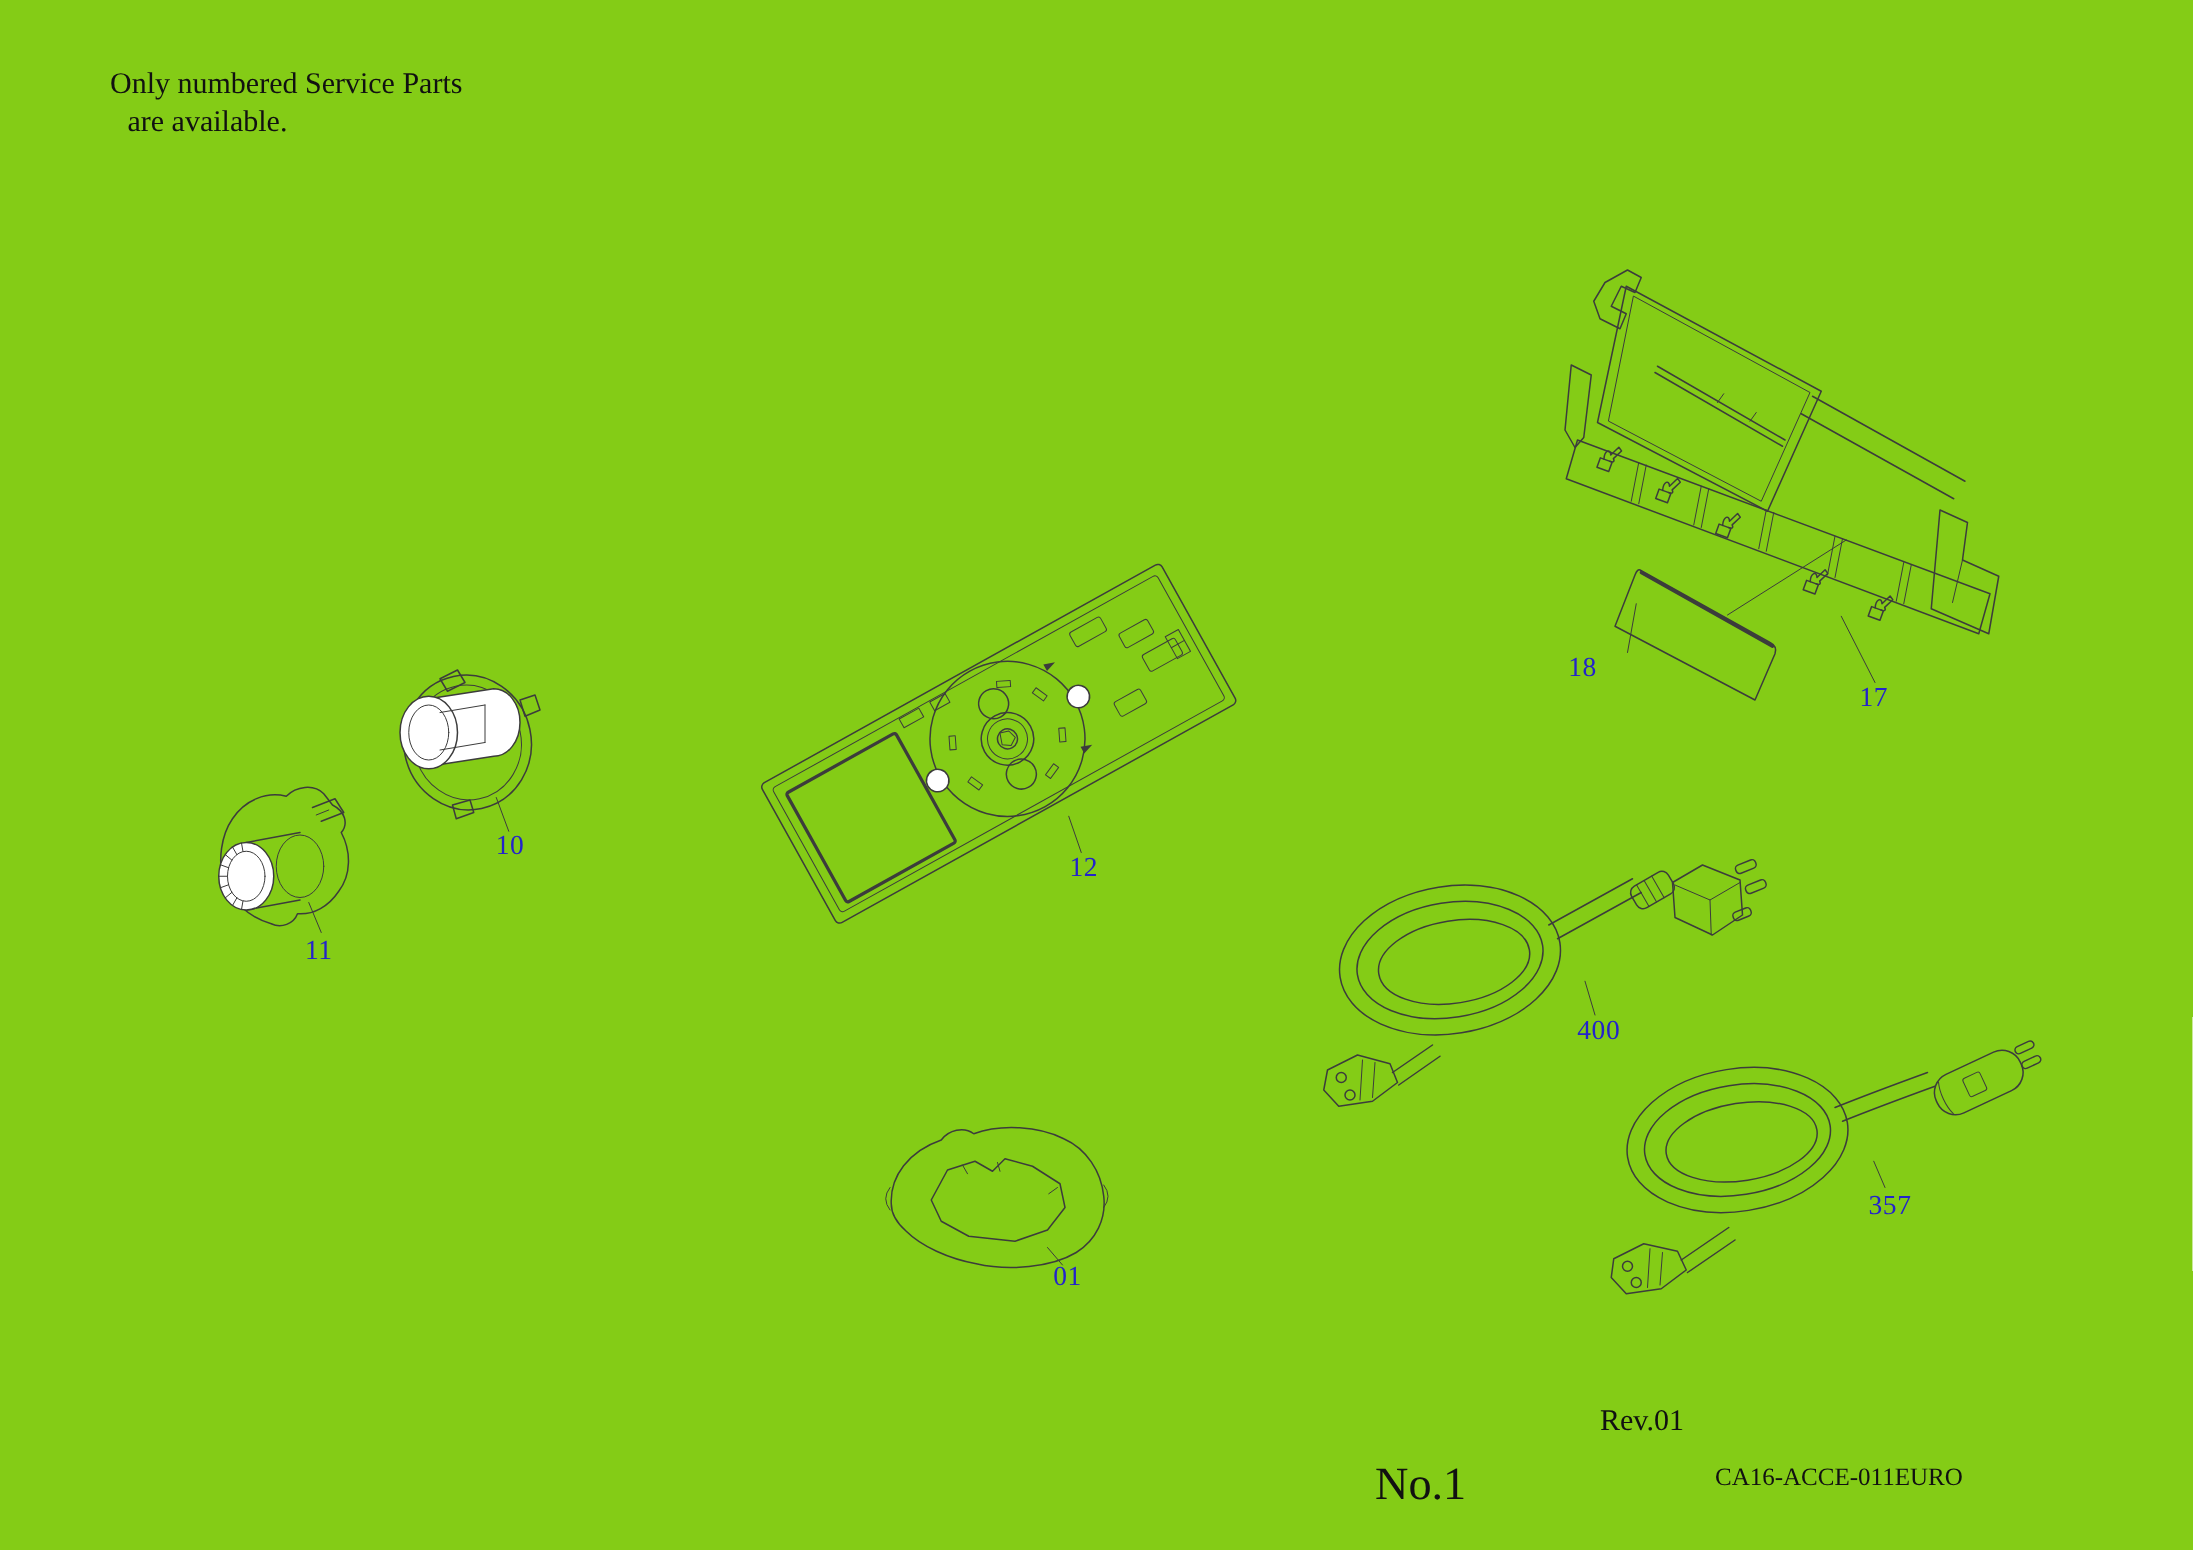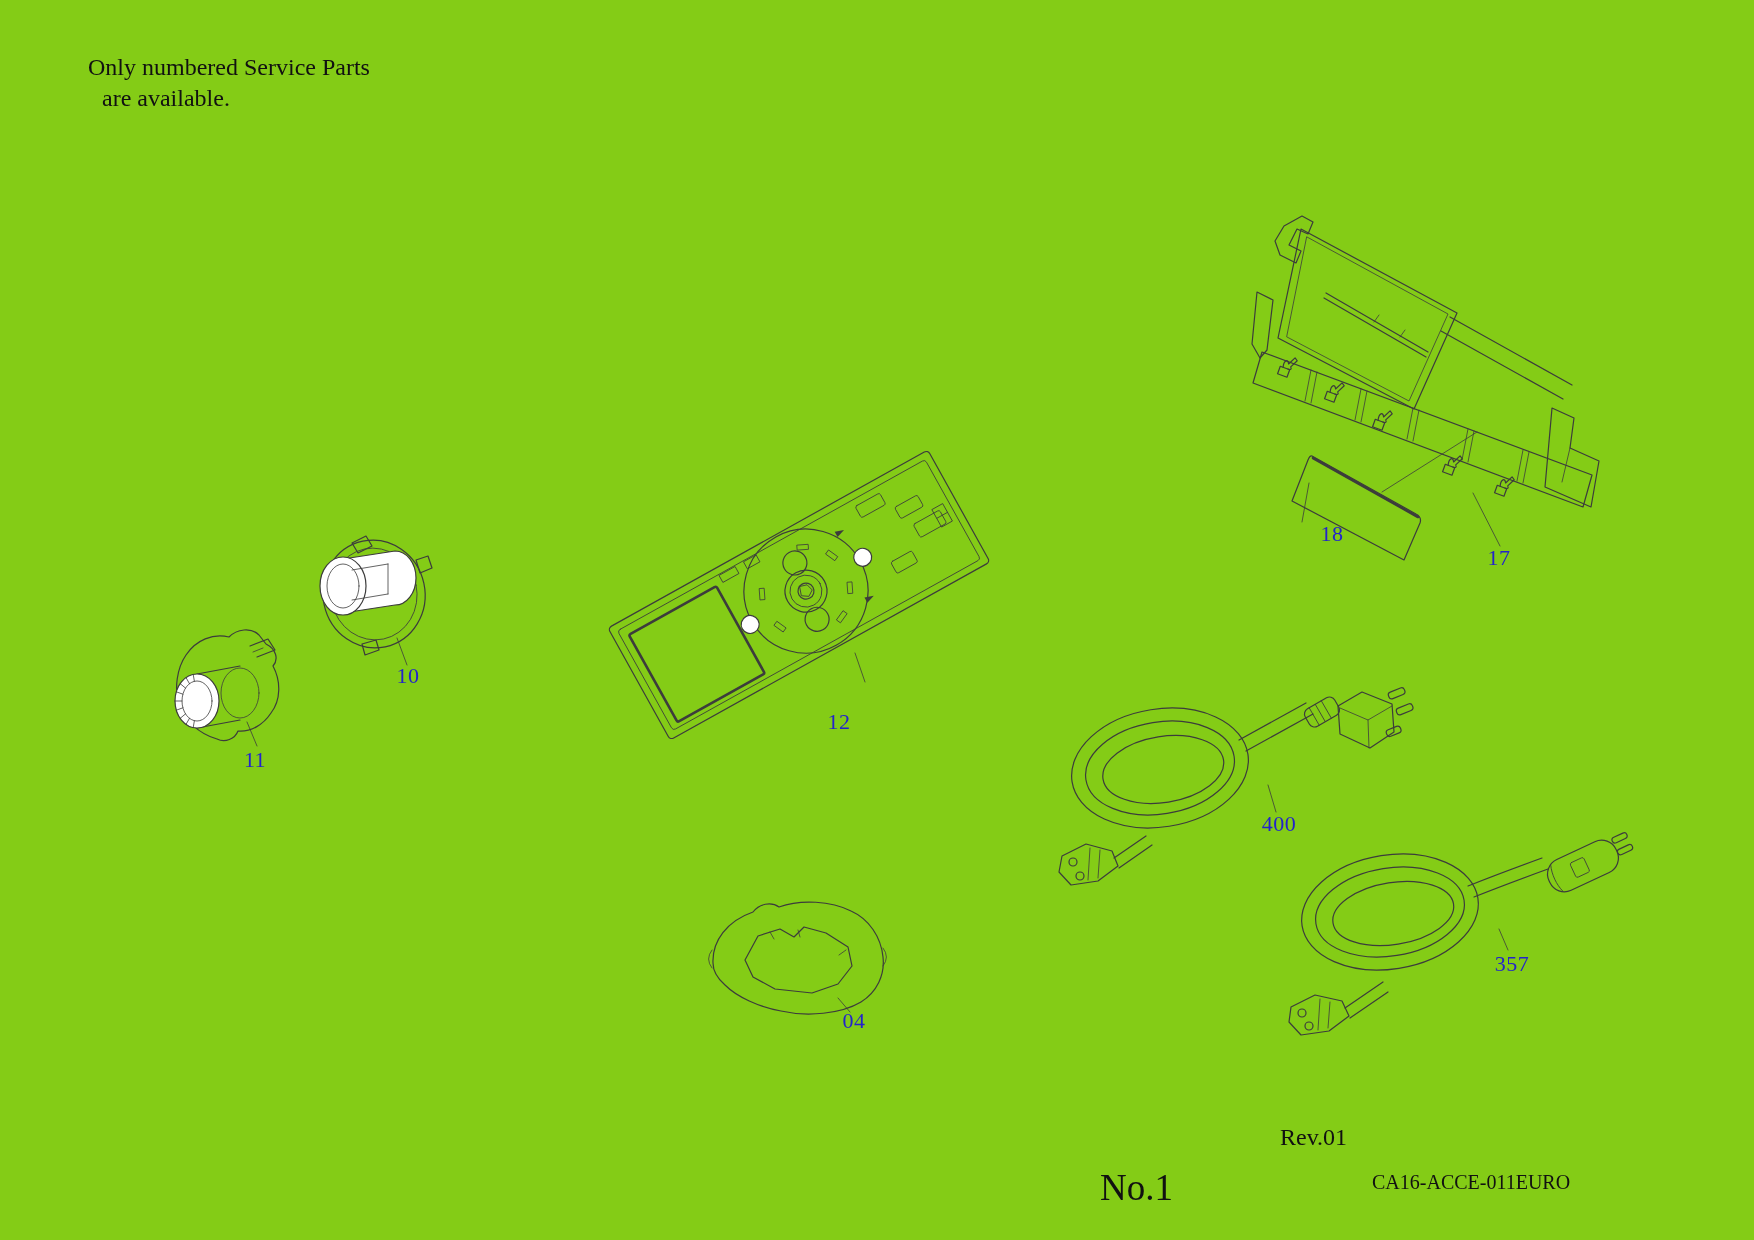--- a/index.html
+++ b/index.html
@@ -190,24 +190,24 @@
       <circle class="ln" cx="1302" cy="1013" r="4"></circle>
       <circle class="ln" cx="1309" cy="1026" r="4"></circle>
       <path class="ln thin" d="M 1320,999 L 1318,1030 M 1330,1002 L 1328,1028"></path>
       <path class="ln" d="M 1345,1008 L 1383,982 M 1350,1018 L 1388,992"></path>
       <path class="ln thin" d="M 1499,929 L 1508,950"></path>
     </g>
   </svg>
 
   <div class="callout" style="left: 408px; top: 676px; color: rgb(35, 35, 204);">10</div>
   <div class="callout" style="left: 255px; top: 760px; color: rgb(35, 35, 204);">11</div>
-  <div class="callout" style="left: 839px; top: 694px; color: rgb(35, 35, 204); margin-top: 28px;">12</div>
-  <div class="callout" style="left: 854px; top: 1021px; color: rgb(35, 35, 204);">04</div>
+  <div class="callout" style="left: 867px; top: 694px; color: rgb(35, 35, 204);">12</div>
+  <div class="callout" style="left: 854px; top: 1021px; color: rgb(35, 35, 204);">01</div>
   <div class="callout" style="left: 1499px; top: 558px; color: rgb(35, 35, 204);">17</div>
-  <div class="callout" style="left: 1332px; top: 534px; color: rgb(35, 35, 204);">18</div>
+  <div class="callout" style="left: 1266px; top: 534px; color: rgb(35, 35, 204);">18</div>
   <div class="callout" style="left: 1279px; top: 824px; color: rgb(35, 35, 204);">400</div>
   <div class="callout" style="left: 1512px; top: 964px; color: rgb(35, 35, 204);">357</div>
 
   <div class="f-sheet">No.1</div>
   <div class="f-rev">Rev.01</div>
   <div class="f-code">CA16-ACCE-011EURO</div>
 
 </div>
 
 </body></html>

